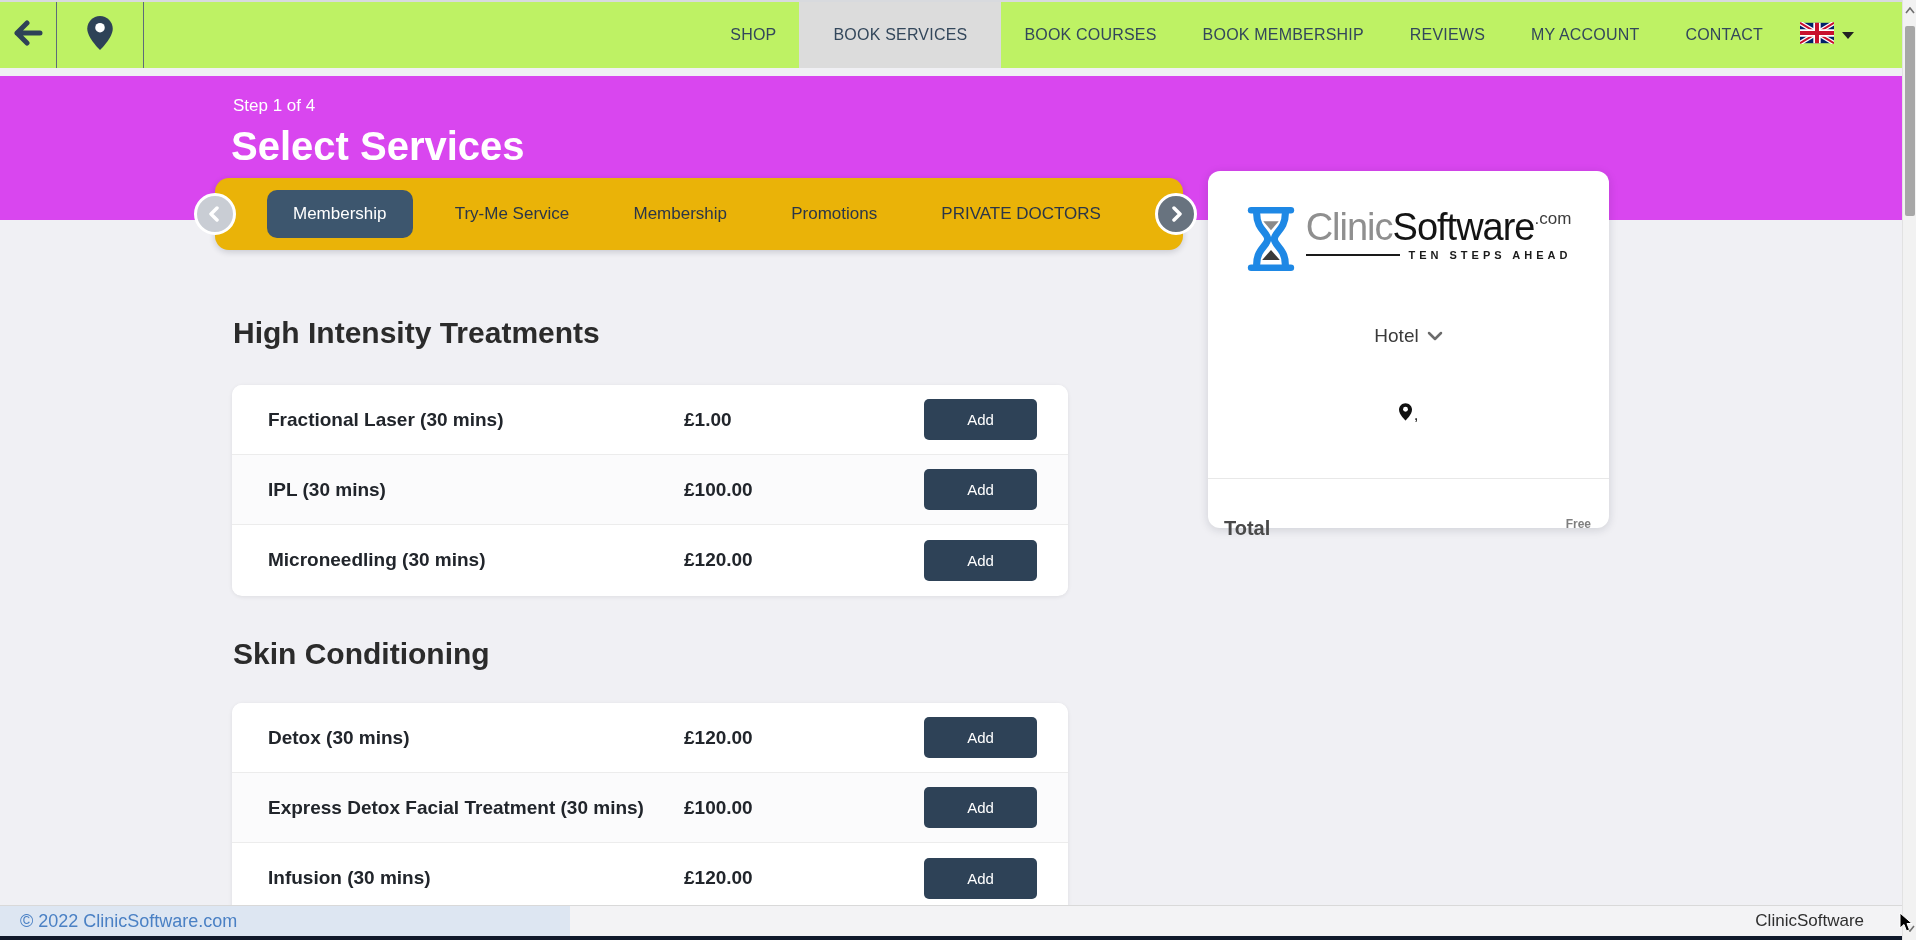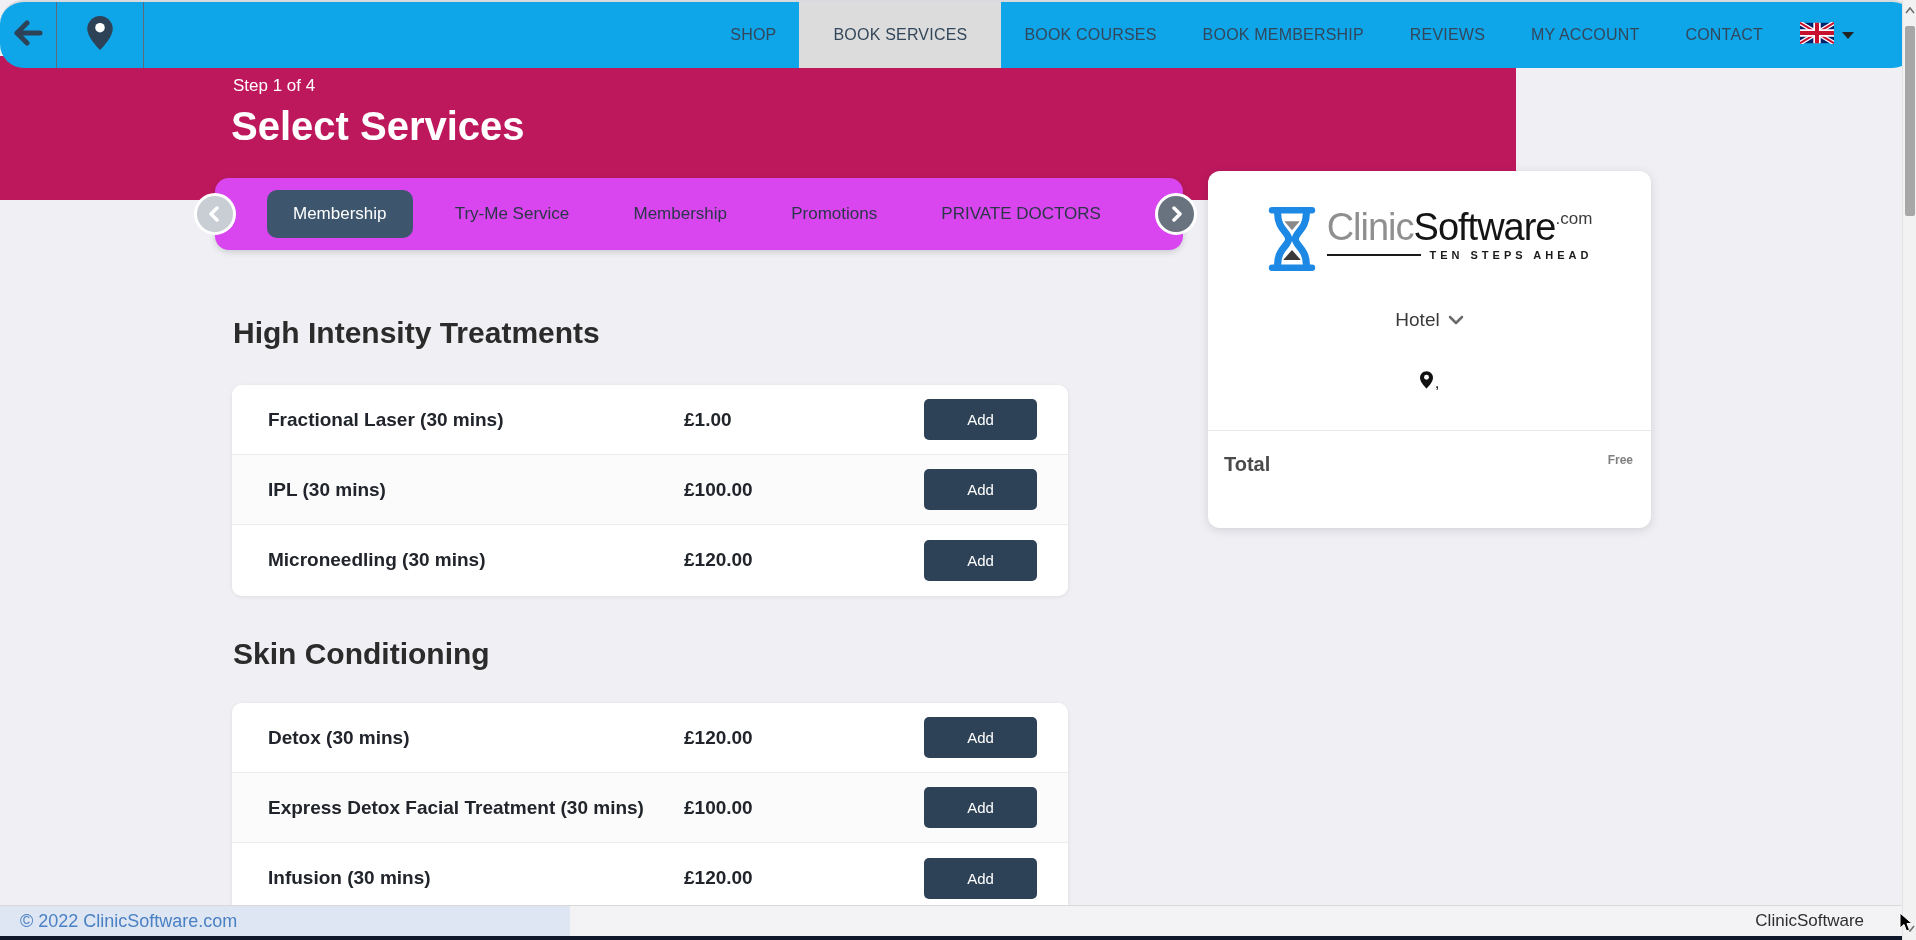--- a/index.html
+++ b/index.html
@@ -1,39 +1,39 @@
 <!DOCTYPE html>
 <html><head>
 <meta charset="utf-8">
 <style>
   * { margin:0; padding:0; box-sizing:border-box; }
   html,body { width:1916px; height:940px; overflow:hidden; }
   body { font-family:"Liberation Sans", sans-serif; background:#f0f0f4; position:relative; }
 
   
-  .topbar { position:absolute; left:0; top:0; width:1916px; height:68px; background:#0ea5e9;
-            border-top:2px solid #d8dade; display:flex; align-items:stretch; z-index:30;border-radius:24px; }
+  .topbar { position:absolute; left:0; top:0; width:1916px; height:68px; background:#bef264;
+            border-top:2px solid #d8dade; display:flex; align-items:stretch; z-index:30; }
   .icon-box { width:57px; display:flex; align-items:center; justify-content:center;
               border-right:1px solid #5d6b7a; cursor:pointer; }
   .icon-box.pin-box { width:87px; }
   .nav-items { margin-left:auto; display:flex; align-items:stretch; height:100%; }
   .nav-item { display:flex; align-items:center; padding:0 23px; font-size:16px; color:#33475b;
               letter-spacing:.2px; cursor:pointer; white-space:nowrap; }
   .nav-item.active { background:#dcdcdc; padding:0 34px; }
   .lang { display:flex; align-items:center; gap:8px; padding:0 14px; margin-right:48px; cursor:pointer; }
   .caret-down { width:0; height:0; border-left:6px solid transparent; border-right:6px solid transparent;
                 border-top:7px solid #222; }
 
   
-  .hero { position:absolute; left:0; top:56px; width:1516px; height:144px; background:#be185d; z-index:1; }
+  .hero { position:absolute; left:0; top:76px; width:1916px; height:144px; background:#d946ef; z-index:1; }
   .hero-step { position:absolute; left:233px; top:20px; font-size:17px; color:#ffffff; font-weight:400; }
   .hero-title { position:absolute; left:231px; top:48px; font-size:40px; color:#ffffff; font-weight:700; }
 
   
-  .tabbar { position:absolute; left:215px; top:178px; width:968px; height:72px; background:#d946ef;
+  .tabbar { position:absolute; left:215px; top:178px; width:968px; height:72px; background:#eab308;
             border-radius:14px; z-index:5; display:flex; align-items:center; padding:0 60px 0 52px;
             justify-content:space-between; box-shadow:0 2px 6px rgba(20,30,49,.18); }
   .tab { font-size:17px; color:#2b3648; padding:13px 22px; border-radius:10px; cursor:pointer; white-space:nowrap; }
   .tab.selected { background:#3d566e; color:#ffffff; padding:14px 26px; }
   .car-arrow { position:absolute; top:50%; transform:translateY(-50%); width:42px; height:42px; border-radius:50%;
                display:flex; align-items:center; justify-content:center; cursor:pointer; z-index:6;
                border:3px solid #ffffff; }
   .car-arrow.left { left:-21px; background:#c9cdd4; }
   .car-arrow.right { right:-14px; background:#68737f; }
 
@@ -44,23 +44,23 @@
   .svc-row { height:70px; display:flex; align-items:center; padding-left:36px; padding-right:31px;
              border-bottom:1px solid #ececec; background:#ffffff; }
   .svc-row:nth-child(even) { background:#fbfbfc; }
   .svc-row:last-child { border-bottom:none; }
   .svc-name { flex:1; font-size:19px; font-weight:700; color:#21252b; }
   .svc-price { width:150px; text-align:left; font-size:19px; font-weight:700; color:#21252b; margin-right:90px; }
   .add-btn { width:113px; height:41px; background:#2e4257; color:#ffffff; border:none; border-radius:5px;
              font-size:15px; font-family:"Liberation Sans", sans-serif; cursor:pointer; }
 
   
-  .summary-card { position:absolute; left:1208px; top:171px; width:443px; height:357px; background:#ffffff;
+  .summary-card { position:absolute; left:1208px; top:171px; width:401px; height:357px; background:#ffffff;
                   border-radius:12px; box-shadow:0 2px 10px rgba(20,30,49,.15); z-index:5;
-                  display:flex; flex-direction:column; }
+                  display:flex; flex-direction:column;gap:16px; }
   .logo-wrap { display:flex; align-items:flex-start; justify-content:center; gap:10px; margin-top:36px; }
   .logo-text-col { display:flex; flex-direction:column; }
   .logo-line1 { font-size:38px; letter-spacing:-1px; line-height:40px; position:relative; }
   .logo-clinic { color:#8f8f8f; } .logo-software { color:#141414; }
   .logo-tld { font-size:17px; color:#3c3c3c; vertical-align:top; position:relative; top:-8px; letter-spacing:0; }
   .logo-tag-row { display:flex; align-items:center; gap:8px; margin-top:2px; }
   .logo-tag-line { flex:1; border-top:2px solid #1a1a1a; }
   .logo-tagline { font-size:11px; font-weight:700; letter-spacing:4px; color:#1a1a1a; }
   .hotel-row { margin-top:34px; display:flex; align-items:center; justify-content:center; gap:8px;
                font-size:19px; color:#3a3a3a; cursor:pointer; }

